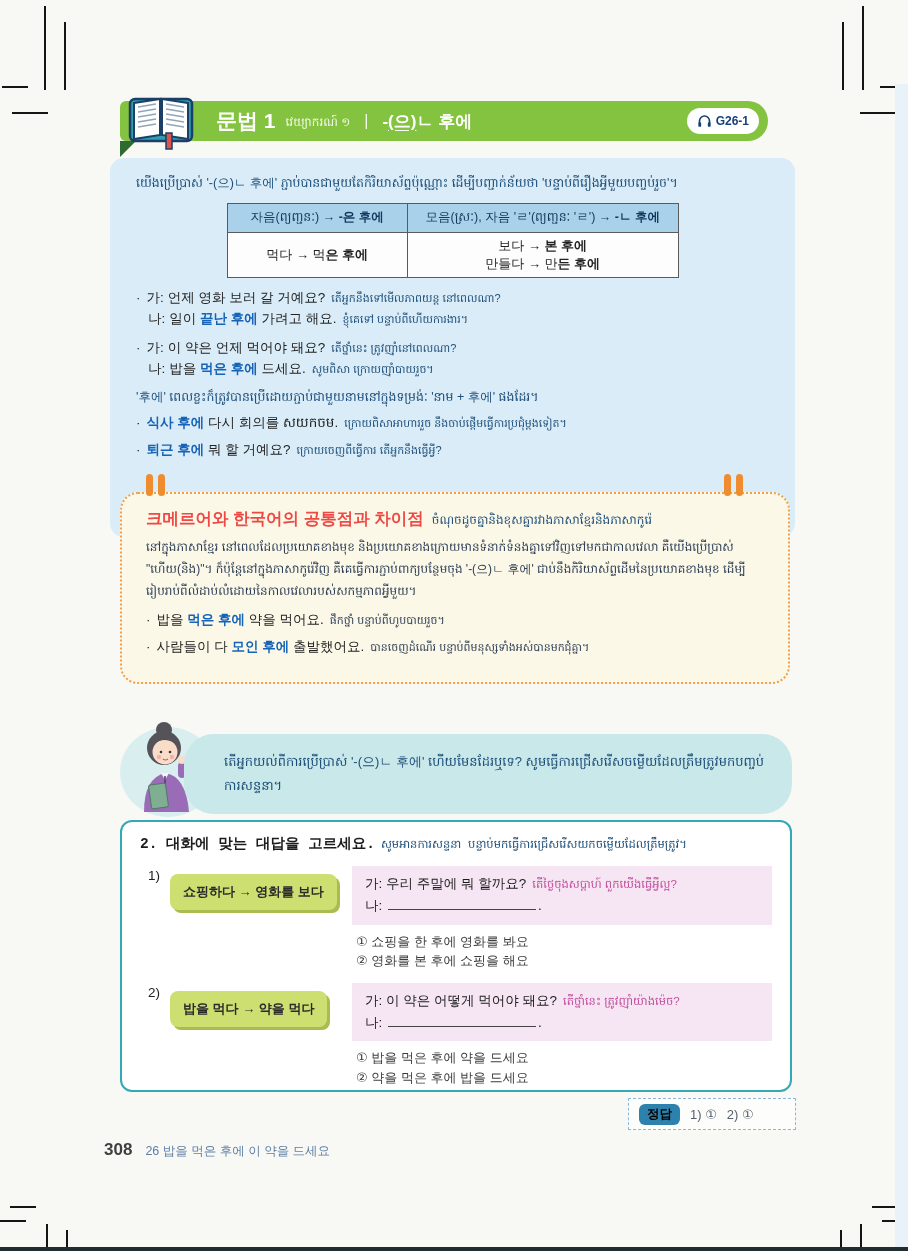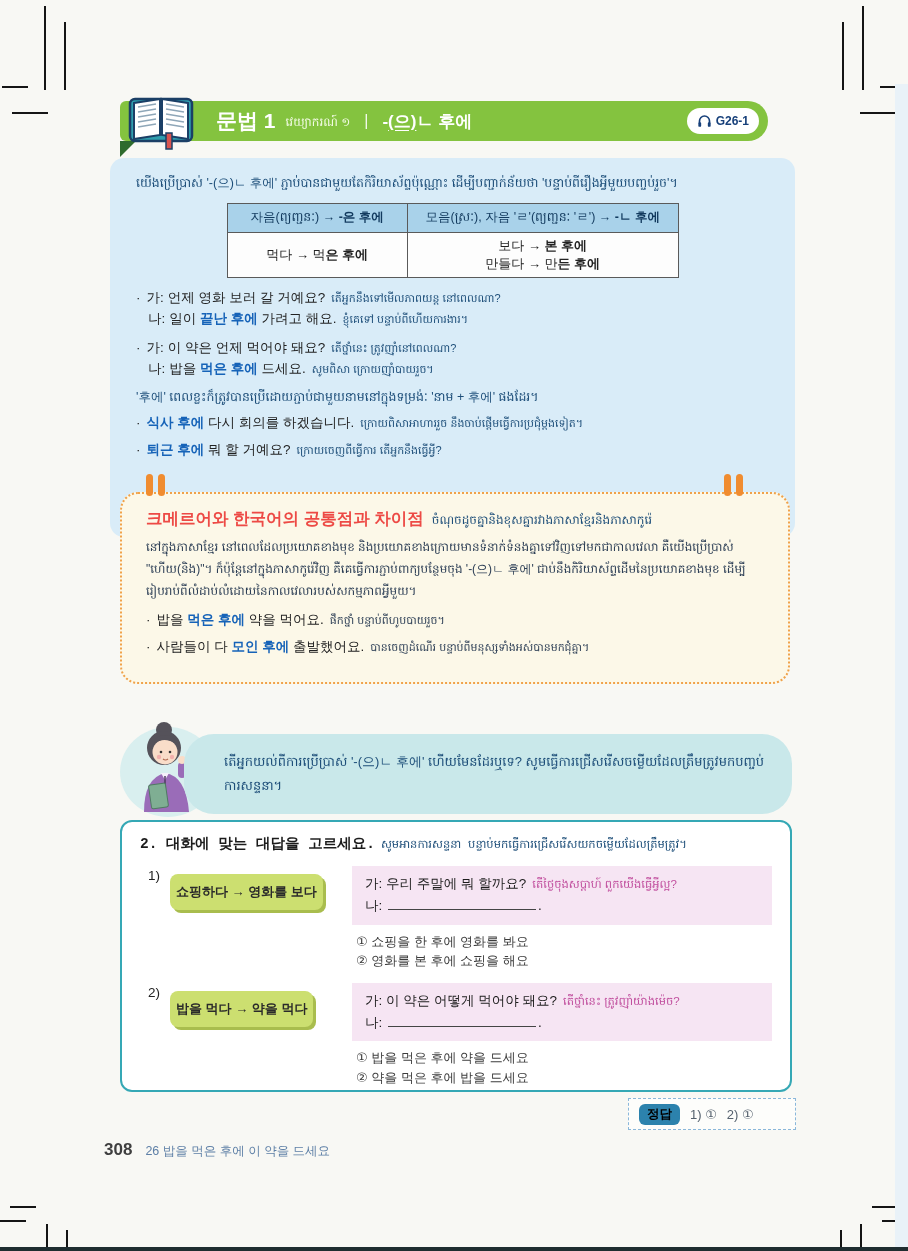--- a/index.html
+++ b/index.html
@@ -72,21 +72,21 @@
 
   
   .exbox{position:absolute;left:120px;top:820px;width:672px;height:272px;background:#fff;
          border:2.5px solid #35a8b5;border-radius:12px;padding:12px 18px;box-sizing:border-box;overflow:hidden;}
   .ex-head{font-size:14.5px;color:#1c1c1c;font-weight:bold;font-family:Liberation Mono, monospace;}
   .ex-head .sub{font-size:11.5px;font-weight:normal;color:#1d4e79;margin-left:6px;}
   .ex-item{display:flex;margin-top:12px;}
   .ex-left{width:212px;position:relative;flex:none;}
   .ex-num{position:absolute;left:8px;top:2px;font-size:13.5px;color:#222;}
   .chip{display:inline-block;margin:8px 0 0 30px;background:#ccdf70;border-radius:8px;
-        padding:9px 6px;font-size:13px;font-weight:bold;color:#2a2a2a;box-shadow:3px 3px 0 #a9bd4e;}
+        padding:9px 13px;font-size:13px;font-weight:bold;color:#2a2a2a;box-shadow:3px 3px 0 #a9bd4e;}
   .ex-right{flex:1;}
   .qa{background:#f6e5f3;border-radius:0;padding:7px 13px;}
   .qa .line{font-size:13.5px;color:#1c1c1c;line-height:1.65;}
   .qa .sub{font-size:11.5px;color:#c14f9e;margin-left:6px;}
   .blank{display:inline-block;width:148px;height:13px;border-bottom:1.5px solid #444;margin:0 2px;}
   .opts{margin:7px 0 0 4px;}
   .opts div{font-size:13px;color:#3c3c3c;line-height:1.5;}
 
   
   .ans{position:absolute;left:628px;top:1098px;width:168px;height:32px;border:1.5px dashed #8ab7da;
@@ -181,21 +181,21 @@
       <div class="kline a"><span class="spk">나:</span><span>일이 </span><span class="kw">끝난 후에</span><span> 가려고 해요.</span><span class="sub km">ខ្ញុំគេទៅ បន្ទាប់ពីហើយការងារ។</span></div>
     </div>
 
     <div class="dlg">
       <div class="kline q"><span class="spk">가:</span><span>이 약은 언제 먹어야 돼요?</span><span class="sub km">តើថ្នាំនេះ ត្រូវញ៉ាំនៅពេលណា?</span></div>
       <div class="kline a"><span class="spk">나:</span><span>밥을 </span><span class="kw">먹은 후에</span><span> 드세요.</span><span class="sub km">សូមពិសា ក្រោយញ៉ាំបាយរួច។</span></div>
     </div>
 
     <div class="g-note">'후에' ពេលខ្លះក៏ត្រូវបានប្រើដោយភ្ជាប់ជាមួយនាមនៅក្នុងទម្រង់ៈ 'នាម + 후에' ផងដែរ។</div>
 
-    <div class="g-ex"><span class="kw">식사 후에</span><span> 다시 회의를 하겠습니다.</span><span class="sub km">ក្រោយពិសាអាហាររួច នឹងចាប់ផ្ដើមធ្វើការប្រជុំម្ដងទៀត។</span></div>
+    <div class="g-ex"><span class="kw">식사 후에</span><span> 다시 회의를 សយកចម.</span><span class="sub km">ក្រោយពិសាអាហាររួច នឹងចាប់ផ្ដើមធ្វើការប្រជុំម្ដងទៀត។</span></div>
     <div class="g-ex"><span class="kw">퇴근 후에</span><span> 뭐 할 거예요?</span><span class="sub km">ក្រោយចេញពីធ្វើការ តើអ្នកនឹងធ្វើអ្វី?</span></div>
   </div>
 
   <div class="qmark ql">
       <i></i>
       <i></i>
     </div>
   <div class="qmark qr">
       <i></i>
       <i></i>

